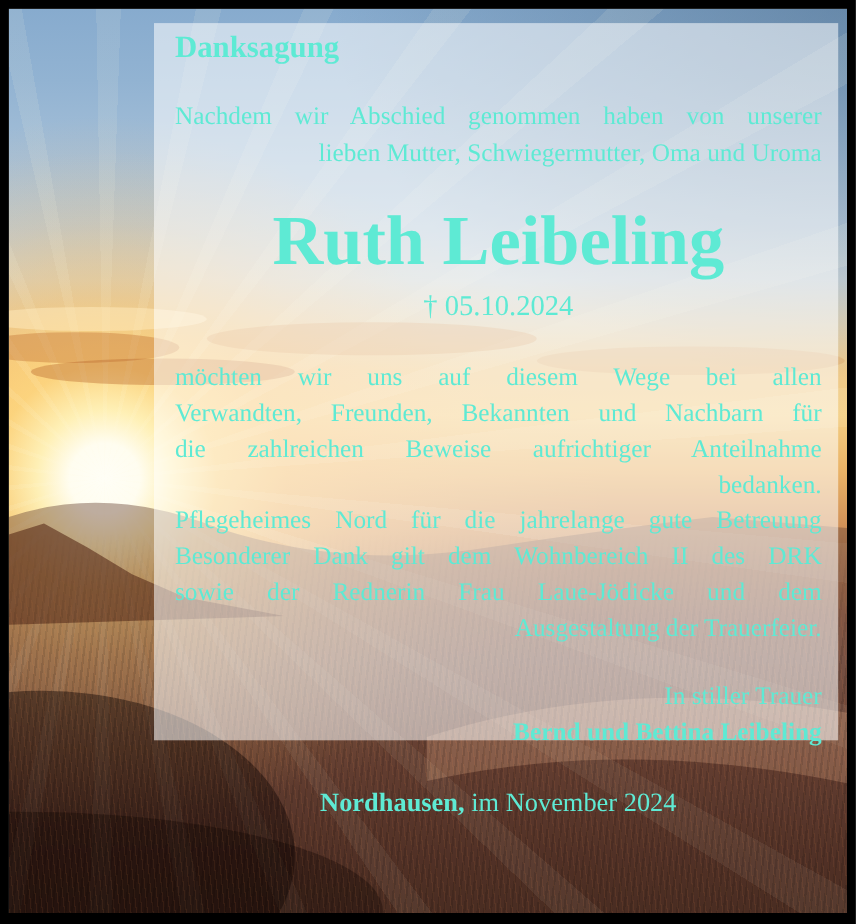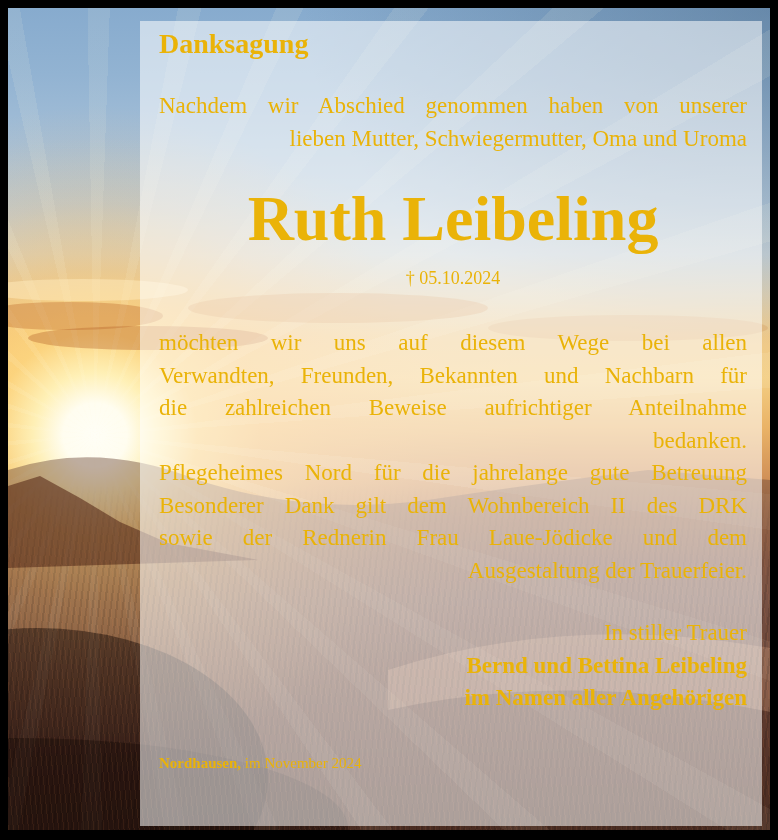--- a/index.html
+++ b/index.html
@@ -42,39 +42,39 @@
     content:"";position:absolute;inset:0;pointer-events:none;
     background:
       repeating-linear-gradient(97deg, rgba(0,0,0,0.10) 0 2px, rgba(0,0,0,0) 2px 6px),
       repeating-linear-gradient(84deg, rgba(255,150,80,0.08) 0 1px, rgba(0,0,0,0) 1px 5px);
     -webkit-mask:linear-gradient(180deg, transparent 0 58%, #000 72%, #000 100%);
             mask:linear-gradient(180deg, transparent 0 58%, #000 72%, #000 100%);
   }
   .scenery{position:absolute;inset:0;}
   
   .panel{
-    position:absolute;left:132px;top:13px;width:622px;height:805px;
+    position:absolute;left:132px;top:13px;width:622px;height:652px;
     box-sizing:border-box;
     padding:7px 15px 0 19px;
     background:rgba(255,255,255,0.55);
-    color:#eab308;
+    color:#5eead4;
   }
   .h-dank{font-size:28px;line-height:32px;font-weight:bold;margin:0;}
   .line{font-size:23px;line-height:32.5px;text-align:right;}
   .jline{text-align:justify;text-align-last:justify;}
   .intro{margin-top:30px;}
   .name{
     margin-top:29px;font-size:64px;line-height:70px;font-weight:bold;
     text-align:center;white-space:nowrap;
   }
-  .death-date{margin-top:9px;font-size:18px;line-height:30px;text-align:center;}
+  .death-date{margin-top:9px;font-size:26px;line-height:30px;text-align:center;}
   .body-block{margin-top:34px;font-family:Liberation Serif, serif;}
   .closing{margin-top:30px;}
   .b{font-weight:bold;}
-  .footer-line{margin-top:32px;font-size:15px;line-height:32.5px;}
+  .footer-line{margin-top:32px;font-size:24px;line-height:32.5px;text-align:center;}
 </style>
 </head>
 <body>
 
 <div class="frame">
 
   <div class="photo">
     <svg class="scenery" width="762" height="822" viewBox="0 0 762 822" preserveAspectRatio="none">
 
       <ellipse cx="75" cy="282" rx="105" ry="11" fill="rgba(255,236,190,0.50)"></ellipse>
@@ -114,21 +114,20 @@
       <div class="line">bedanken.</div>
       <div class="line jline">Pflegeheimes Nord für die jahrelange gute Betreuung</div>
       <div class="line jline">Besonderer Dank gilt dem Wohnbereich II des DRK</div>
       <div class="line jline">sowie der Rednerin Frau Laue-Jödicke und dem</div>
       <div class="line">Ausgestaltung der Trauerfeier.</div>
     </div>
 
     <div class="closing">
       <div class="line">In stiller Trauer</div>
       <div class="line b">Bernd und Bettina Leibeling</div>
-      <div class="line b">im Namen aller Angehörigen</div>
     </div>
 
     <div class="footer-line">
       <span class="b">Nordhausen,</span>
       <span>im November 2024</span>
     </div>
 
   </div>
 </div>
 

